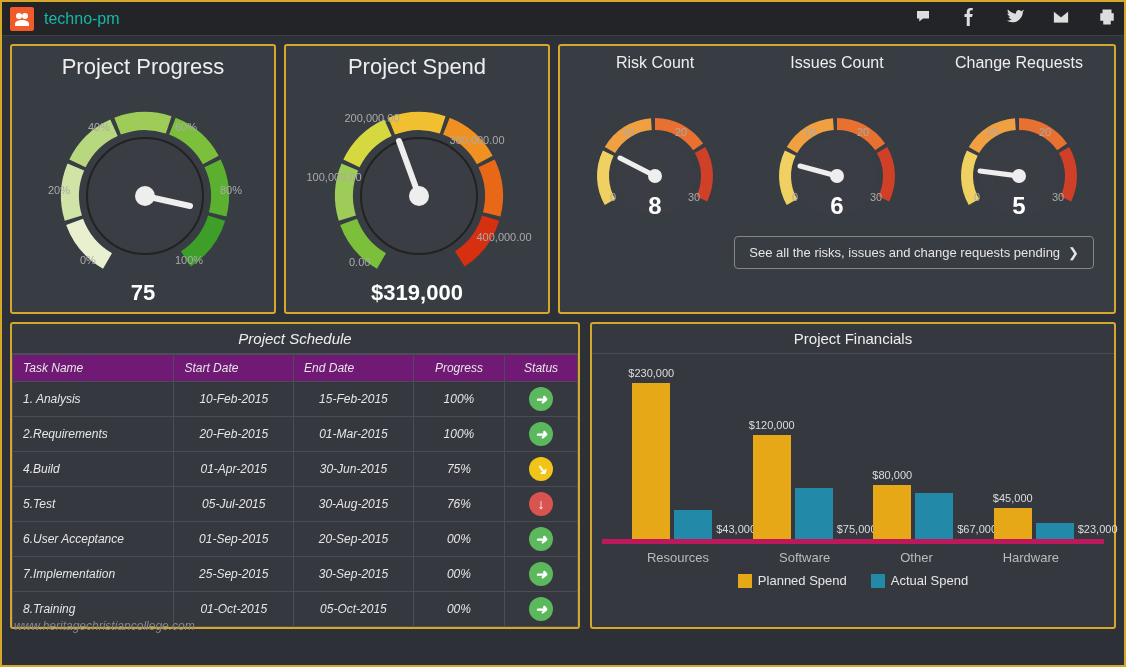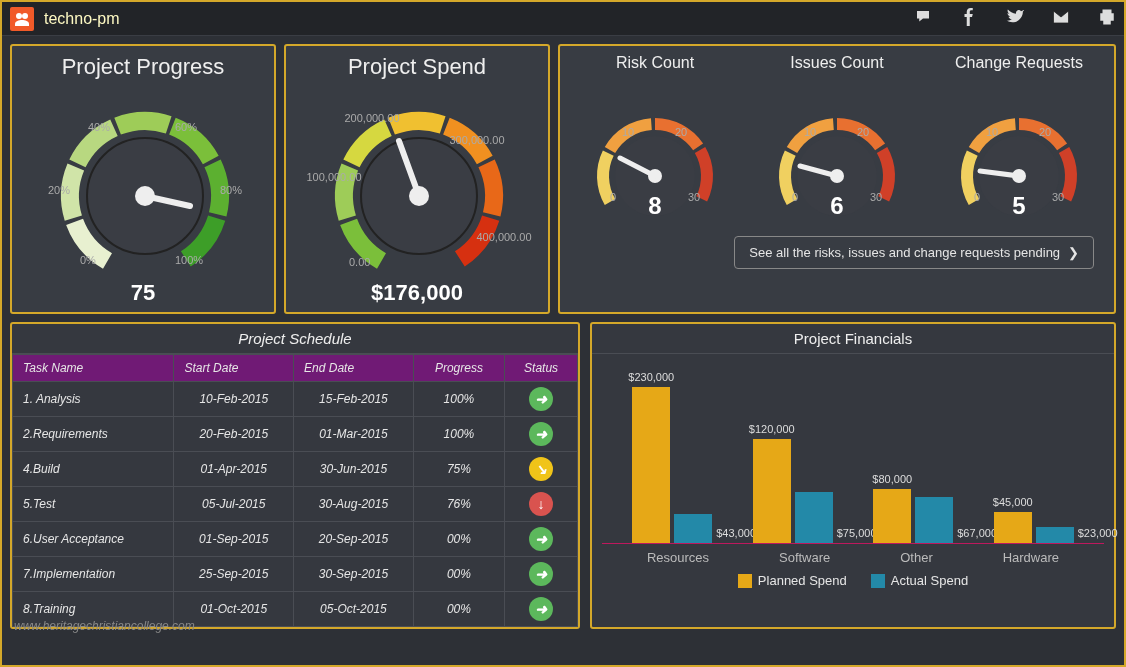--- a/index.html
+++ b/index.html
@@ -1,19 +1,19 @@
 <!DOCTYPE html>
 <html><head>
 <meta charset="utf-8">
 <style>
 * { box-sizing: border-box; margin: 0; padding: 0; }
 body { background: #2d3036; font-family: Arial, sans-serif; color: #e6e6e6; width: 1126px; height: 667px; border: 2px solid #d4a82a; }
 .topbar { background: #222428; height: 34px; display: flex; align-items: center; padding: 0 8px; border-bottom: 1px solid #3a3d44; }
 .logo { width: 24px; height: 24px; background: #f15a29; border-radius: 2px; display: flex; align-items: center; justify-content: center; margin-right: 10px; }
-.brand { font-size: 16px; color: #fef9c3; }
+.brand { font-size: 16px; color: #14b8a6; }
 .topbar-icons { margin-left: auto; display: flex; gap: 28px; }
 .topbar-icons span { cursor: pointer; }
 .dash { display: flex; padding: 8px; gap: 8px; }
 .gcard { border: 2px solid #d4a82a; border-radius: 3px; padding: 8px; background: #383c43; flex-shrink: 0; }
 .gauge-lg { width: 266px; height: 270px; position: relative; }
 .gauge-sm-wrap { flex: 1; display: flex; flex-direction: column; }
 .gauges-sm { display: flex; gap: 8px; justify-content: space-around; }
 .gauge-sm { width: 160px; text-align: center; }
 .gtitle-lg { text-align: center; font-size: 22px; color: #eee; margin-bottom: 6px; }
 .gtitle-sm { text-align: center; font-size: 16px; color: #eee; margin-bottom: 4px; height: 38px; }
@@ -28,21 +28,21 @@
 th { background: #701a75; font-weight: normal; font-size: 12px; text-align: left; padding: 6px 10px; border: 1px solid #4a4d54; }
 td { padding: 5px 10px; font-size: 12px; border: 1px solid #4a4d54; }
 td:nth-child(2), td:nth-child(3), td:nth-child(4), td:nth-child(5) { text-align: center; }
 th:nth-child(4), th:nth-child(5) { text-align: center; }
 .status-icon { width: 24px; height: 24px; border-radius: 50%; display: inline-flex; align-items: center; justify-content: center; color: #fff; font-size: 14px; font-weight: bold; }
 .st-green { background: #5cb85c; }
 .st-yellow { background: #f0c419; }
 .st-red { background: #d9534f; }
 .fin { flex: 1; padding-bottom: 8px; }
 .chart-area { height: 260px; padding: 10px 10px 0 10px; position: relative; }
-.bars { display: flex; height: 180px; align-items: flex-end; justify-content: space-around; border-bottom: 1px solid #be185d; padding: 0 10px; }
+.bars { display: flex; height: 180px; align-items: flex-end; justify-content: space-around; border-bottom: 5px solid #be185d; padding: 0 10px; }
 .bargroup { display: flex; align-items: flex-end; gap: 4px; position: relative; width: 100px; justify-content: center; }
 .bar { width: 38px; position: relative; }
 .bar-planned { background: #e6a817; }
 .bar-actual { background: #2389a8; }
 .bar-label { position: absolute; font-size: 11px; color: #ddd; white-space: nowrap; }
 .lbl-top { top: -16px; left: 50%; transform: translateX(-50%); }
 .lbl-side { bottom: 4px; left: 42px; }
 .xlabels { display: flex; justify-content: space-around; padding: 6px 10px 0 10px; font-size: 13px; color: #bbb; }
 .legend { display: flex; justify-content: center; gap: 24px; padding-top: 8px; font-size: 13px; }
 .legend-item { display: flex; align-items: center; gap: 6px; }
@@ -121,21 +121,21 @@
           <path d="M196.66796043396053 132.10663808081787 A75 75 0 0 1 165.84792762612705 172.90029259590682" stroke="#d63010" stroke-width="18" fill="none"></path>
         </g>
       <circle cx="125" cy="110" r="10" fill="#eee"></circle>
       <line x1="125" y1="110" x2="105" y2="55" stroke="#eee" stroke-width="6" stroke-linecap="round"></line>
       <text x="78" y="36" text-anchor="middle">200,000.00</text>
         <text x="183" y="58" text-anchor="middle">300,000.00</text>
       <text x="40" y="95" text-anchor="middle">100,000.00</text>
         <text x="210" y="155" text-anchor="middle">400,000.00</text>
       <text x="55" y="180">0.00</text>
     </svg>
-    <div class="gval-lg">$176,000</div>
+    <div class="gval-lg">$319,000</div>
   </div>
 
   <div class="gcard gauge-sm-wrap">
     <div class="gauges-sm">
       <div class="gauge-sm">
         <div class="gtitle-sm">Risk Count</div>
         <svg width="150" height="120" viewBox="0 0 150 120">
             <g class="sm-arc">
               <path d="M29.966679003209187 106 A52 52 0 0 1 28.262709592443308 57.20470036696799" stroke="#f0d060" stroke-width="12" fill="none"></path>
               <path d="M29.966679003209194 53.99999999999999 A52 52 0 0 1 71.37266336530547 28.12666938648914" stroke="#f0a040" stroke-width="12" fill="none"></path>

